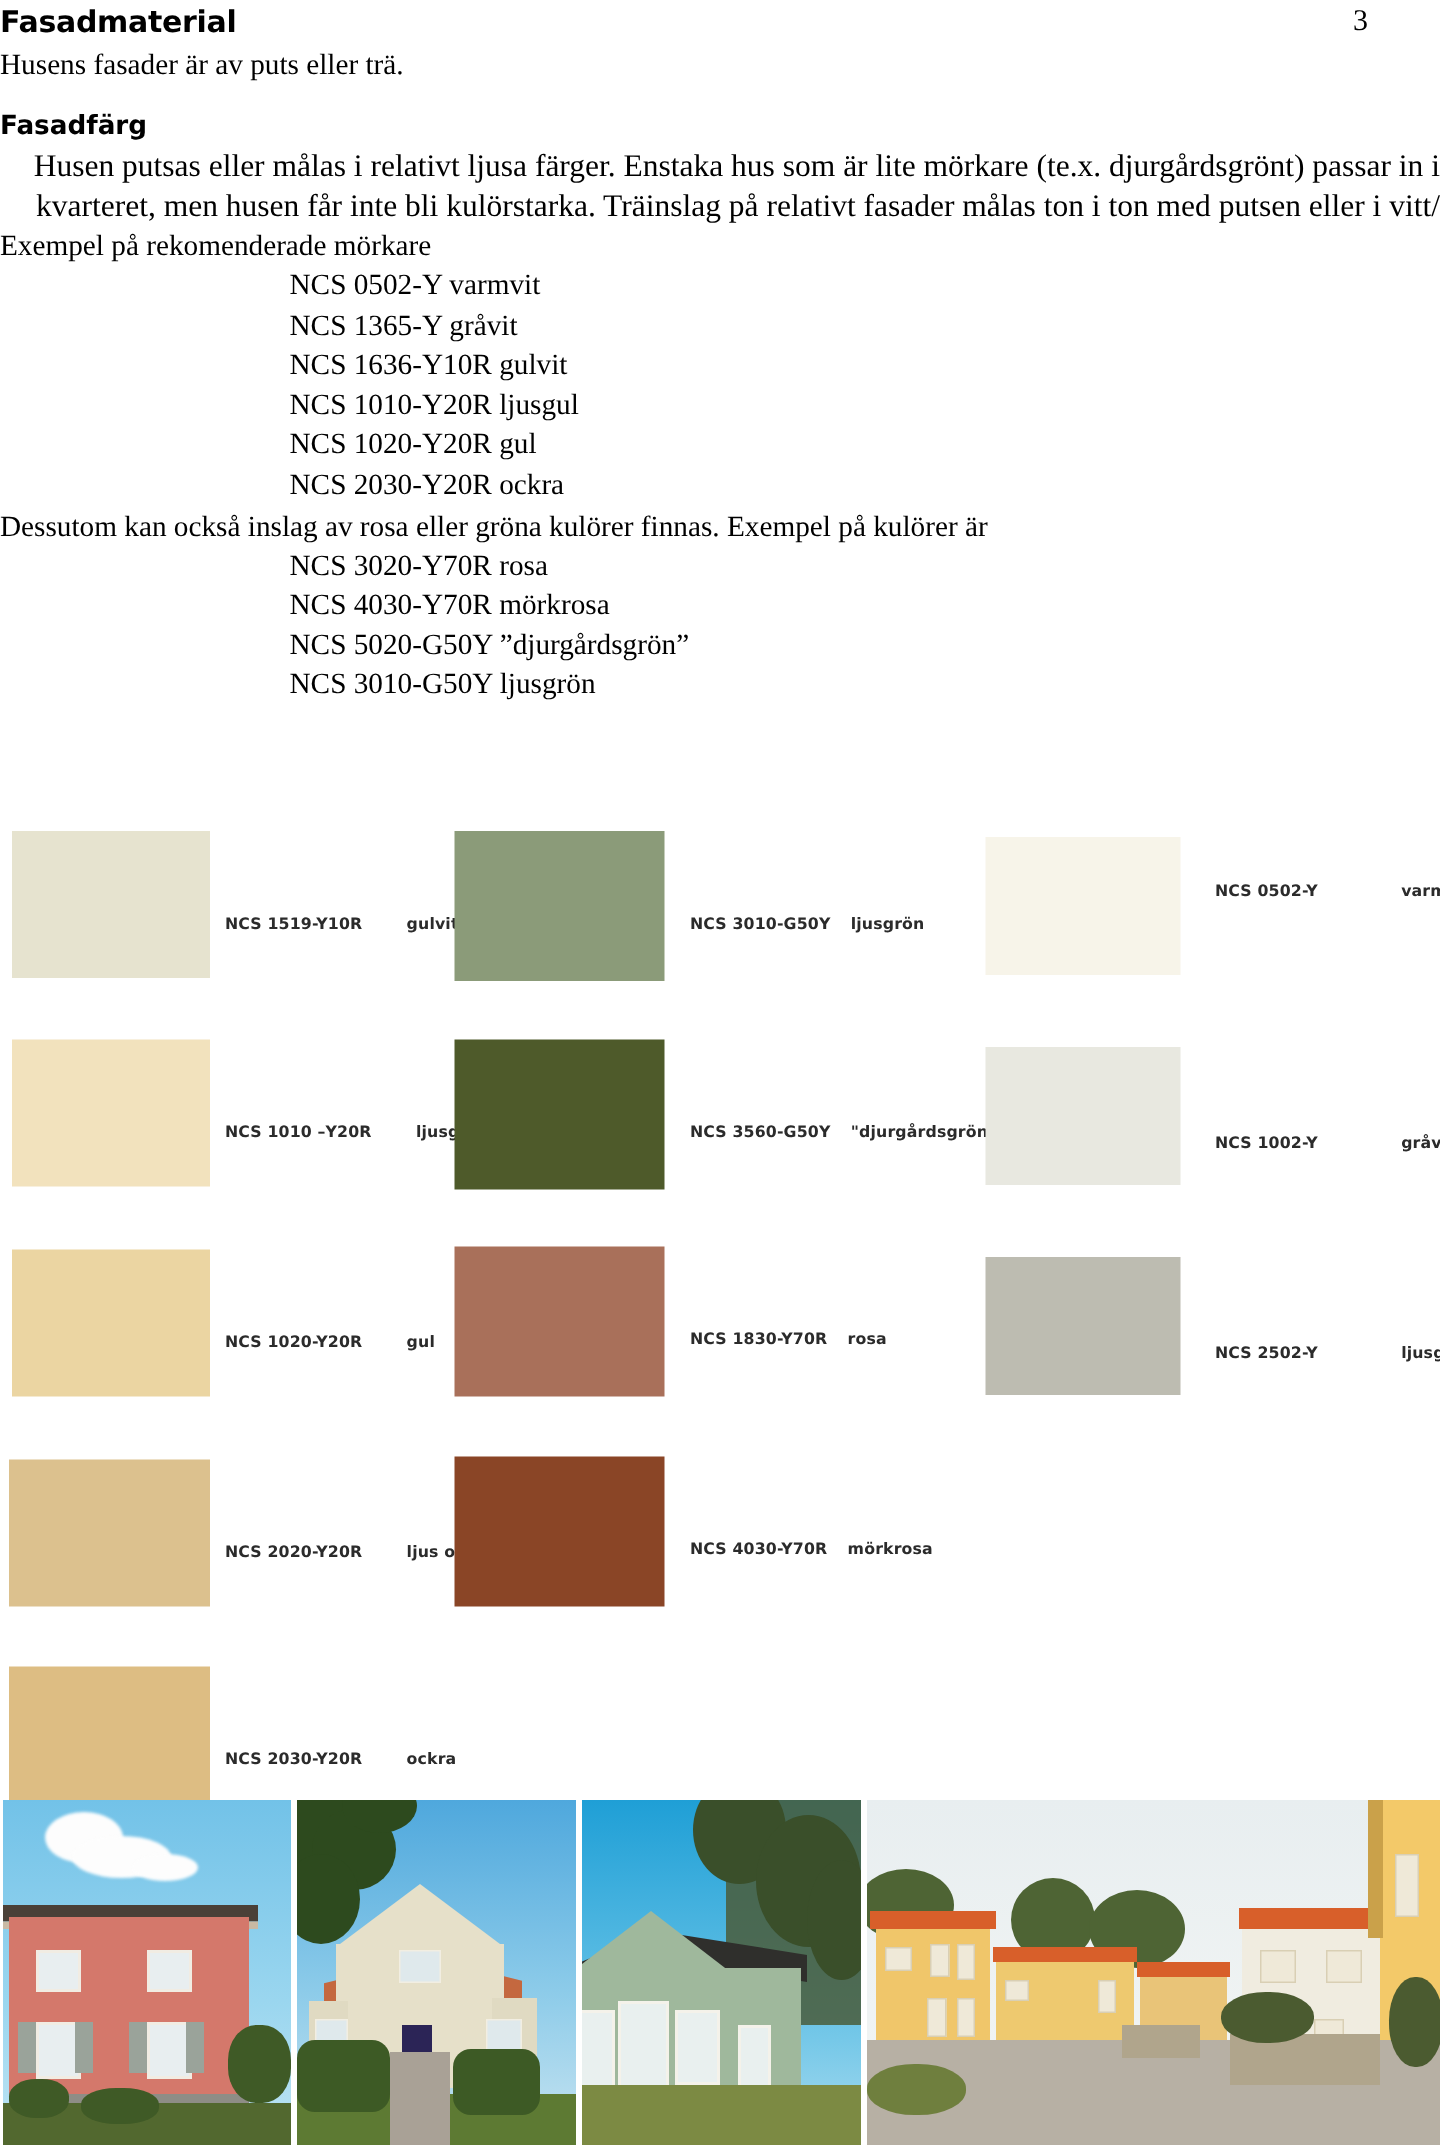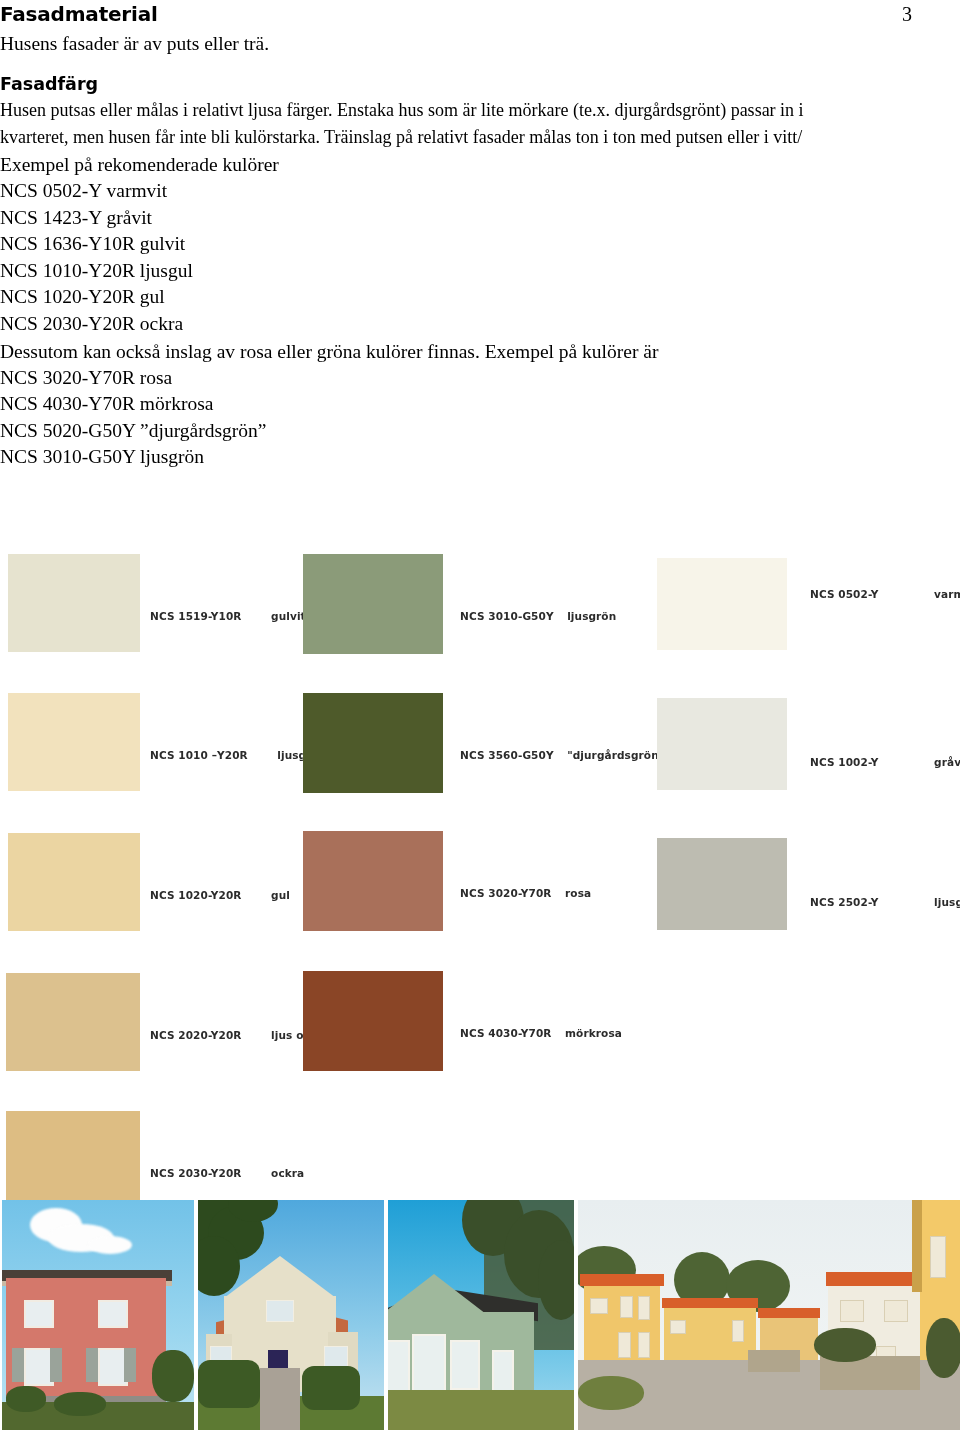--- a/index.html
+++ b/index.html
@@ -30,35 +30,37 @@
     font-size:20px;line-height:28px;
   }
   p.body-line{
     margin:0;
     font-size:19.5px;
     line-height:27px;
     white-space:nowrap;
   }
   p.body-wrap{
     margin:0;
-    font-size:18px;
+    font-size:21px;
     line-height:27px;
+    text-align:right;
   }
   .gap-sm{height:14px;}
   h2.sub-title{
     font-family:"DejaVu Sans", sans-serif;
     font-weight:bold;
     font-size:17.5px;
     margin:0;
     line-height:26px;
   }
   .ncs-line{
     margin:0;
     font-size:19.5px;
     line-height:26.6px;
+    padding-left:193px;
     white-space:nowrap;
   }
 
   
   .plate{position:absolute;left:0;top:548px;width:960px;height:648px;}
   .swatch{position:absolute;}
   .swlabel{
     position:absolute;
     font-family:"DejaVu Sans", sans-serif;
     font-weight:bold;
@@ -133,24 +135,24 @@
 
     <p class="body-line">Husens fasader är av puts eller trä.</p>
 
     <div class="gap-sm"></div>
 
     <h2 class="sub-title">Fasadfärg</h2>
 
     <p class="body-wrap">Husen putsas eller målas i relativt ljusa färger. Enstaka hus som är lite mörkare (te.x. djurgårdsgrönt) passar in i</p>
     <p class="body-wrap">kvarteret, men husen får inte bli kulörstarka. Träinslag på relativt fasader målas ton i ton med putsen eller i vitt/</p>
 
-    <p class="body-line">Exempel på rekomenderade kulörer</p>
+    <p class="body-line">Exempel på rekomenderade mörkare</p>
 
     <p class="ncs-line">NCS 0502-Y varmvit</p>
-    <p class="ncs-line">NCS 1423-Y gråvit</p>
+    <p class="ncs-line">NCS 1365-Y gråvit</p>
     <p class="ncs-line">NCS 1636-Y10R gulvit</p>
     <p class="ncs-line">NCS 1010-Y20R ljusgul</p>
     <p class="ncs-line">NCS 1020-Y20R gul</p>
     <p class="ncs-line">NCS 2030-Y20R ockra</p>
 
     <p class="body-line">Dessutom kan också inslag av rosa eller gröna kulörer finnas. Exempel på kulörer är</p>
 
     <p class="ncs-line">NCS 3020-Y70R rosa</p>
     <p class="ncs-line">NCS 4030-Y70R mörkrosa</p>
     <p class="ncs-line">NCS 5020-G50Y ”djurgårdsgrön”</p>
@@ -203,21 +205,21 @@
 
     <div class="swatch" style="left: 303px; top: 145px; width: 140px; height: 100px; background-color: rgb(78, 90, 42);"></div>
     <div class="swlabel" style="left:460px;top:201px;">
       <span class="nm">NCS 3560-G50Y</span>
       <span class="nmspace" style="width:6px;">&nbsp;</span>
       <span class="nm">"djurgårdsgrön"</span>
     </div>
 
     <div class="swatch" style="left: 303px; top: 283px; width: 140px; height: 100px; background-color: rgb(169, 112, 90);"></div>
     <div class="swlabel" style="left:460px;top:339px;">
-      <span class="nm">NCS 3020-Y70R</span>
+      <span class="nm">NCS 1830-Y70R</span>
       <span class="nmspace" style="width:6px;">&nbsp;</span>
       <span class="nm">rosa</span>
     </div>
 
     <div class="swatch" style="left: 303px; top: 423px; width: 140px; height: 100px; background-color: rgb(138, 69, 38);"></div>
     <div class="swlabel" style="left:460px;top:479px;">
       <span class="nm">NCS 4030-Y70R</span>
       <span class="nmspace" style="width:6px;">&nbsp;</span>
       <span class="nm">mörkrosa</span>
     </div>

